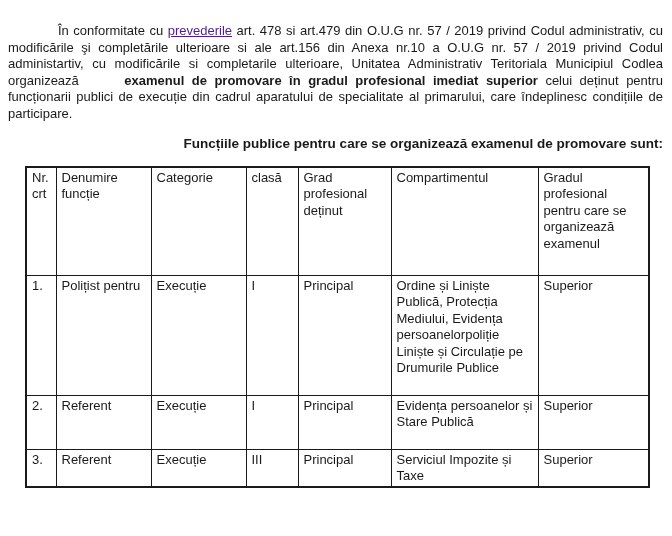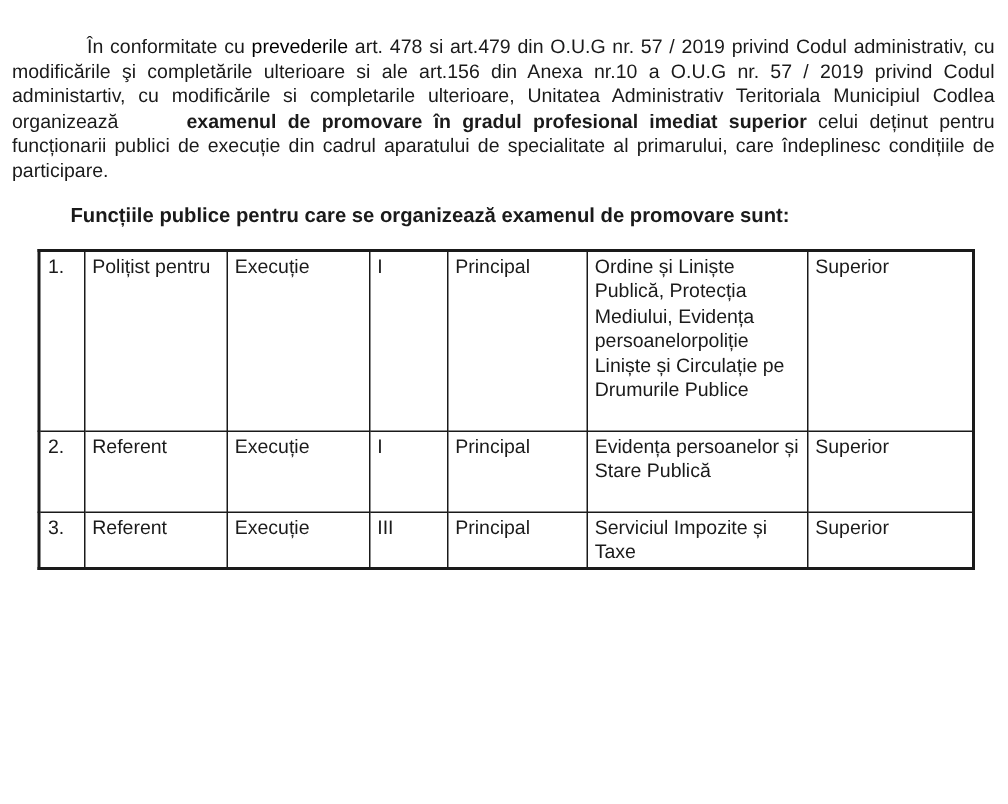--- a/index.html
+++ b/index.html
@@ -29,26 +29,27 @@
     letter-spacing: 4px;
   }
   .doc-title span { text-decoration: underline; }
   .intro {
     margin: 9px 0 0 0;
     font-size: 13px;
     line-height: 16.6px;
     text-align: justify;
     text-indent: 50px;
   }
-  .gray-word { color: #000000; }
+  .gray-word { color: #4c1d95; text-decoration: underline; }
   .bold { font-weight: bold; margin-left: 38px; }
   .table-heading {
     margin: 13px 0 0 39px;
     font-weight: bold;
     font-size: 13.5px;
+    text-align: right;
   }
   table.positions {
     margin: 15px 0 0 17px;
     border-collapse: collapse;
     table-layout: fixed;
     width: 623px;
     font-size: 13px;
     line-height: 16.5px;
     border: 2px solid #1a1a1a;
   }
@@ -86,20 +87,29 @@
     <colgroup>
       <col class="c0">
         <col class="c1">
         <col class="c2">
         <col class="c3">
       <col class="c4">
         <col class="c5">
         <col class="c6">
     </colgroup>
     <tbody>
+      <tr class="header-row">
+        <td>Nr. crt</td>
+        <td>Denumire funcție</td>
+        <td>Categorie</td>
+        <td>clasă</td>
+        <td>Grad profesional deținut</td>
+        <td>Compartimentul</td>
+        <td>Gradul profesional pentru care se organizează examenul</td>
+      </tr>
       <tr class="row-1">
         <td>1.</td>
         <td>Polițist pentru</td>
         <td>Execuție</td>
         <td>I</td>
         <td>Principal</td>
         <td>Ordine și Liniște Publică, Protecția Mediului, Evidența persoanelorpoliție Liniște și Circulație pe Drumurile Publice</td>
         <td>Superior</td>
       </tr>
       <tr class="row-2">

